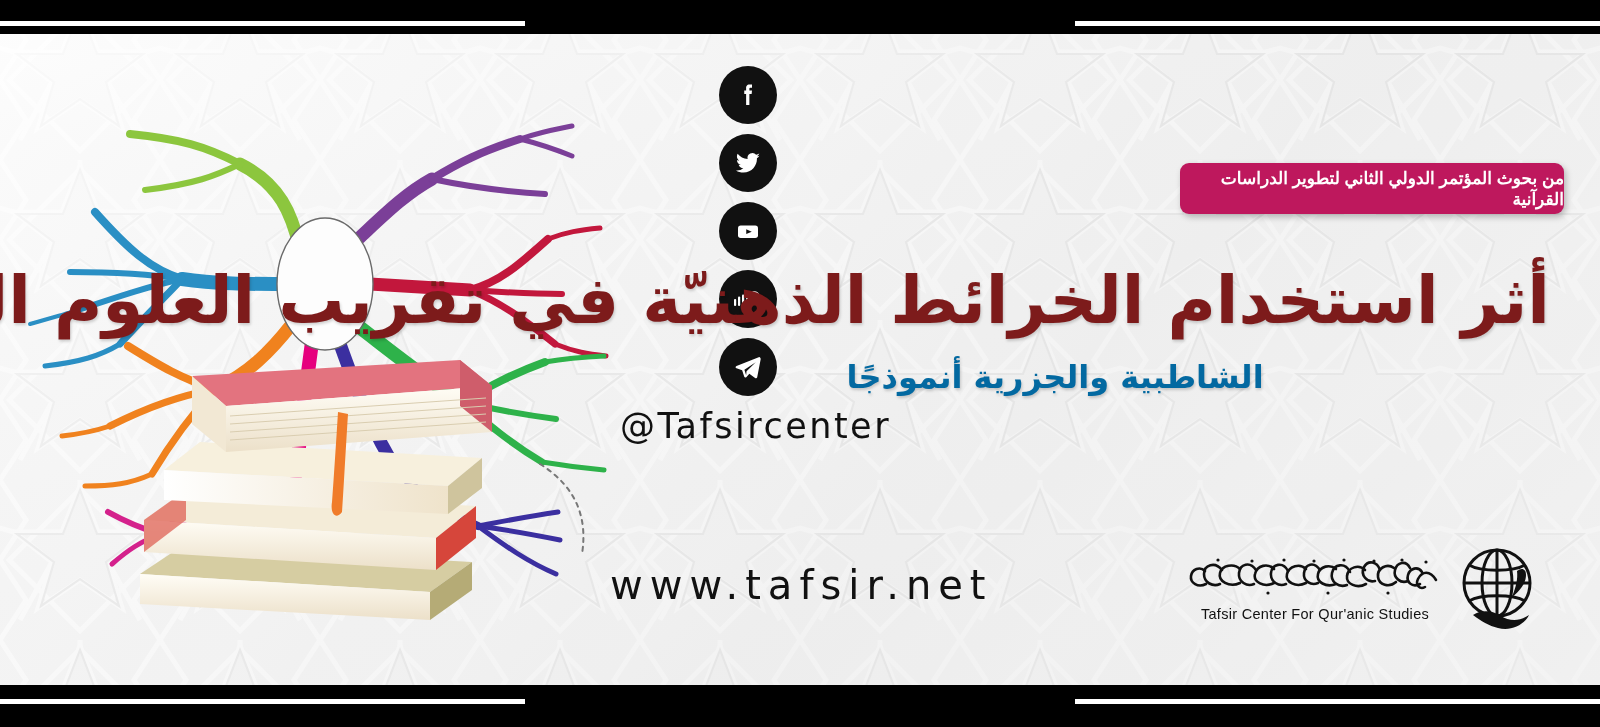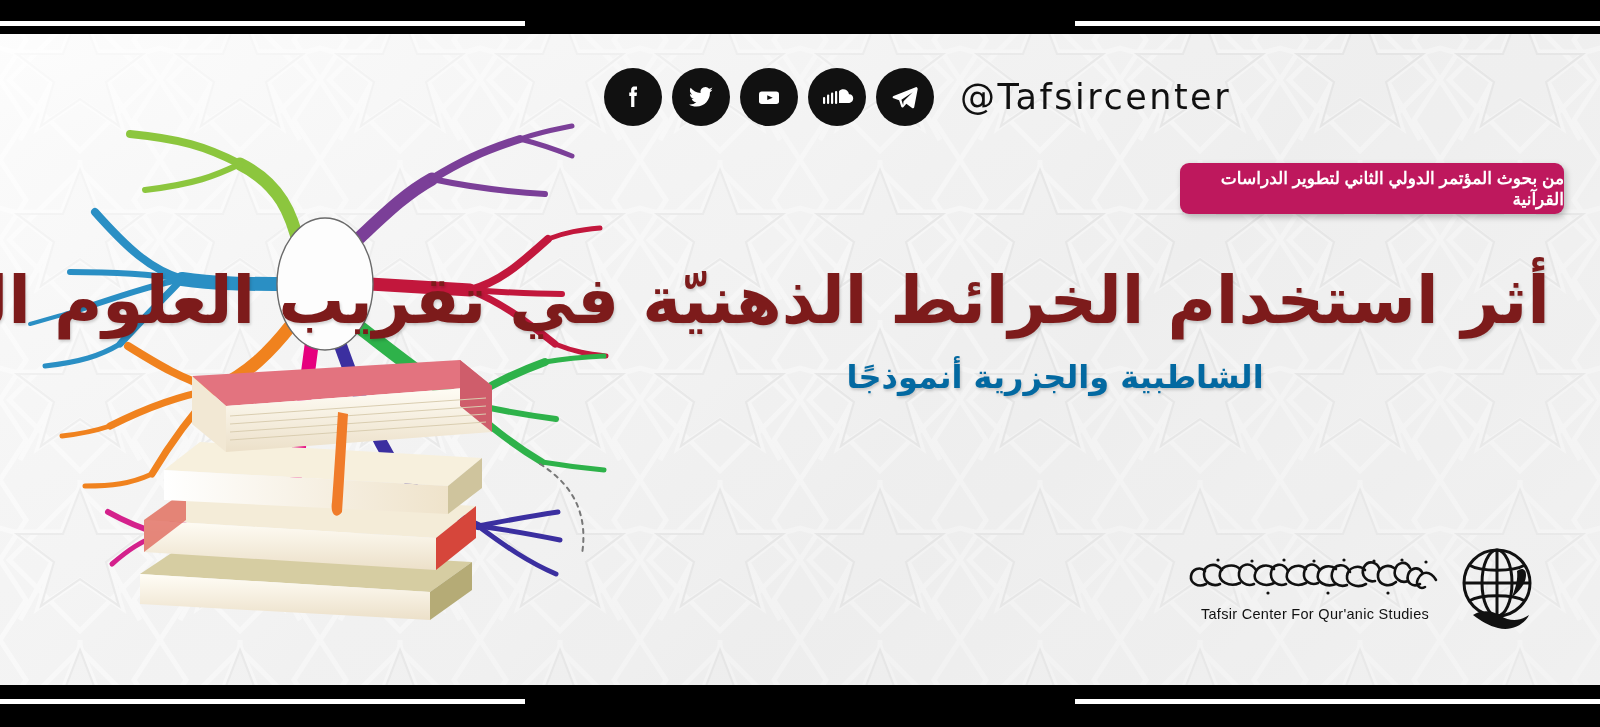--- a/index.html
+++ b/index.html
@@ -33,21 +33,21 @@
   .frame-bottom .stripe.right{left:1075px;top:14px;width:525px;}
 
   
   .artwork{position:absolute;left:0;top:34px;width:610px;height:640px;z-index:10;}
   .mindmap{position:absolute;left:0;top:0;width:610px;height:560px;}
   .books{position:absolute;left:130px;top:290px;width:400px;height:320px;}
 
   
   .social-row{
     position:absolute;left:604px;top:66px;height:62px;
-    display:flex;align-items:center;gap:10px;z-index:20;
+    display:flex;align-items:center;gap:10px;z-index:20;flex-direction:column;
   }
   .social-icon{
     width:58px;height:58px;border-radius:50%;background:#111;
     display:flex;align-items:center;justify-content:center;
     flex:0 0 auto;
   }
   .social-icon svg{display:block;}
   .social-handle{
     margin-left:16px;color:#111;font-size:35px;font-weight:500;
     letter-spacing:2.5px;white-space:nowrap;
@@ -309,20 +309,21 @@
     <span class="social-handle">@Tafsircenter</span>
   </div>
 
   <div class="conf-badge">من بحوث المؤتمر الدولي الثاني لتطوير الدراسات القرآنية</div>
 
   <div class="title-main">أثر استخدام الخرائط الذهنيّة في تقريب العلوم القرآنيّة</div>
 
   <div class="title-sub">الشاطبية والجزرية أنموذجًا</div>
 
 
+  <div class="website">www.tafsir.net</div>
 
   <div class="logo">
     <div class="logo-text">
       <svg class="logo-ar" viewBox="0 0 255 48">
         <g fill="none" stroke="#111" stroke-width="2.6" stroke-linecap="round" stroke-linejoin="round">
           <path d="M248 30 c-6 -10 -14 -9 -18 -1 c-3 6 2 11 7 8"></path>
           <path d="M232 34 c-8 4 -14 -2 -12 -9 c2 -7 10 -9 14 -3"></path>
           <path d="M222 18 c-4 -8 -13 -6 -15 2 c-2 8 6 14 13 11"></path>
           <path d="M208 32 c-7 6 -17 3 -18 -5 c-1 -9 9 -14 16 -9"></path>
           <path d="M192 20 c-3 -9 -12 -10 -16 -3 c-4 8 3 16 11 14"></path>

